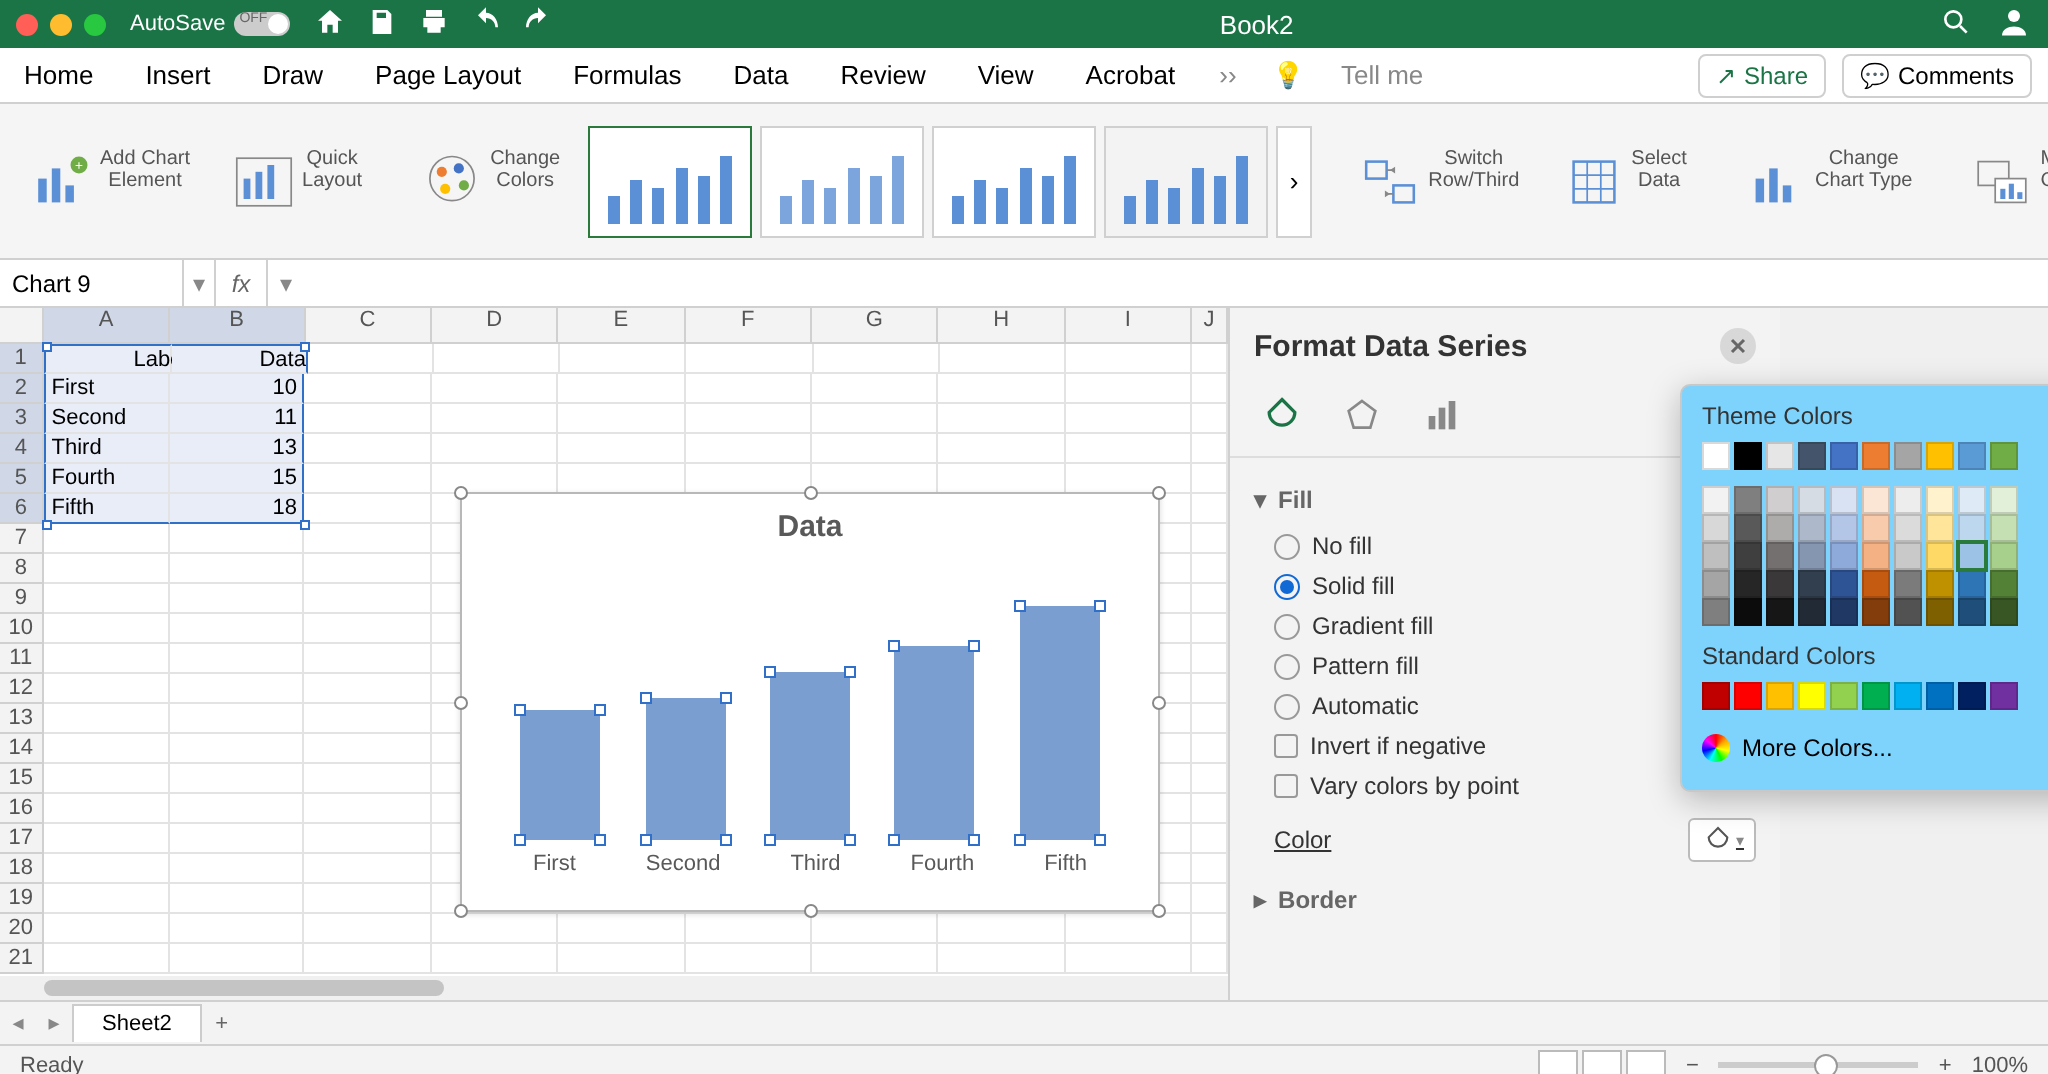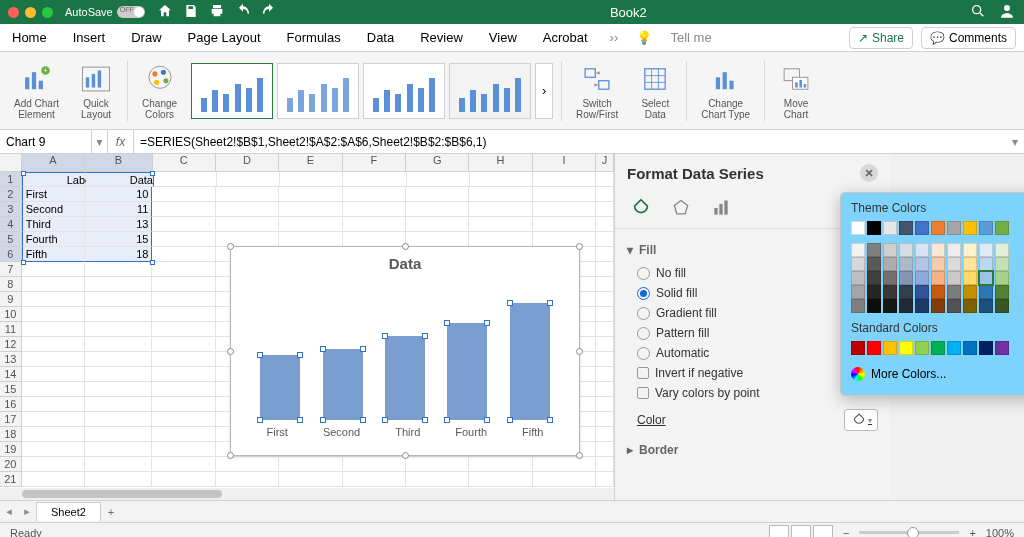--- a/index.html
+++ b/index.html
@@ -21,21 +21,21 @@
   
   .ribbon-tabs { height: 28px; background: #fff; display: flex; align-items: center; padding: 0 8px; border-bottom: 1px solid #d0d0d0; gap: 18px; font-size: 13px; }
   .ribbon-tabs .tab { cursor: pointer; padding: 4px 4px; }
   .ribbon-right { margin-left: auto; display:flex; gap:8px; align-items:center; }
   .pill { border:1px solid #cfcfcf; border-radius:4px; padding:3px 8px; font-size:12px; display:flex; align-items:center; gap:4px; cursor:pointer; }
   .pill.green-text { color:#1b7446; }
   .bulb { font-size:13px; color:#888; }
 
   
   .ribbon { height: 78px; background: #f5f5f5; display: flex; align-items: center; padding: 4px 8px; border-bottom: 1px solid #d0d0d0; gap: 8px; }
-  .rgroup { display:flex; flex-direction:column; align-items:center; padding:0 6px; font-size:10px; color:#555; gap:2px; cursor:pointer; }
+  .rgroup { display:flex; flex-direction:row; padding:0 6px; font-size:10px; color:#555; gap:2px; cursor:pointer; }
   .rgroup svg { width: 34px; height: 34px; }
   .rsep { width:1px; height:60px; background:#d8d8d8; }
   .style-gallery { display:flex; gap:4px; align-items:center; }
   .style-thumb { width: 82px; height: 56px; background:#fff; border:1px solid #d0d0d0; display:flex; align-items:flex-end; justify-content:space-around; padding:4px 6px 6px; position:relative; cursor:pointer;}
   .style-thumb.sel { border:1.5px solid #2a7a3c; }
   .sbar { width:6px; background:#5b8fd6; }
   .gallery-nav { width:18px; height:56px; border:1px solid #d0d0d0; background:#fff; display:flex; align-items:center; justify-content:center; cursor:pointer; }
 
   
   .formula-row { height: 24px; background: #fff; display:flex; align-items:center; border-bottom:1px solid #d0d0d0; font-size:12px; }
@@ -272,21 +272,21 @@
   </div>
   <div class="rsep"></div>
   <div class="rgroup">
     <svg viewBox="0 0 40 40">
         <rect x="6" y="8" width="12" height="10" fill="none" stroke="#5b8fd6" stroke-width="1.5"></rect>
         <rect x="22" y="22" width="12" height="10" fill="none" stroke="#5b8fd6" stroke-width="1.5"></rect>
         <path d="M18 13 L22 13 M22 27 L18 27" stroke="#888"></path>
         <path d="M20 13 l3 -2 v4z M20 27 l-3 -2 v4z" fill="#888"></path>
       </svg>
     <span style="white-space:pre;text-align:center">Switch
-Row/First</span>
+Row/Third</span>
   </div>
   <div class="rgroup">
     <svg viewBox="0 0 40 40">
         <rect x="8" y="8" width="24" height="24" fill="none" stroke="#5b8fd6" stroke-width="1.5"></rect>
         <line x1="8" y1="16" x2="32" y2="16" stroke="#5b8fd6"></line>
         <line x1="8" y1="24" x2="32" y2="24" stroke="#5b8fd6"></line>
         <line x1="16" y1="8" x2="16" y2="32" stroke="#5b8fd6"></line>
         <line x1="24" y1="8" x2="24" y2="32" stroke="#5b8fd6"></line>
       </svg>
     <span style="white-space:pre;text-align:center">Select
@@ -313,21 +313,20 @@
       </svg>
     <span style="white-space:pre;text-align:center">Move
 Chart</span>
   </div>
 </div>
 
 <div class="formula-row">
   <div class="namebox">Chart 9</div>
   <div class="namebox-expand">▾</div>
   <div class="fx">fx</div>
-  <div class="formula-input">=SERIES(Sheet2!$B$1,Sheet2!$A$2:$A$6,Sheet2!$B$2:$B$6,1)</div>
   <div class="formula-expand">▾</div>
 </div>
 
 <div class="main">
   <div class="sheet-area">
     <div class="grid">
       <div class="colheaders">
         <div class="rowheader" style="height:18px"></div>
         <div class="colheader header-sel">A</div>
         <div class="colheader colB header-sel">B</div>

